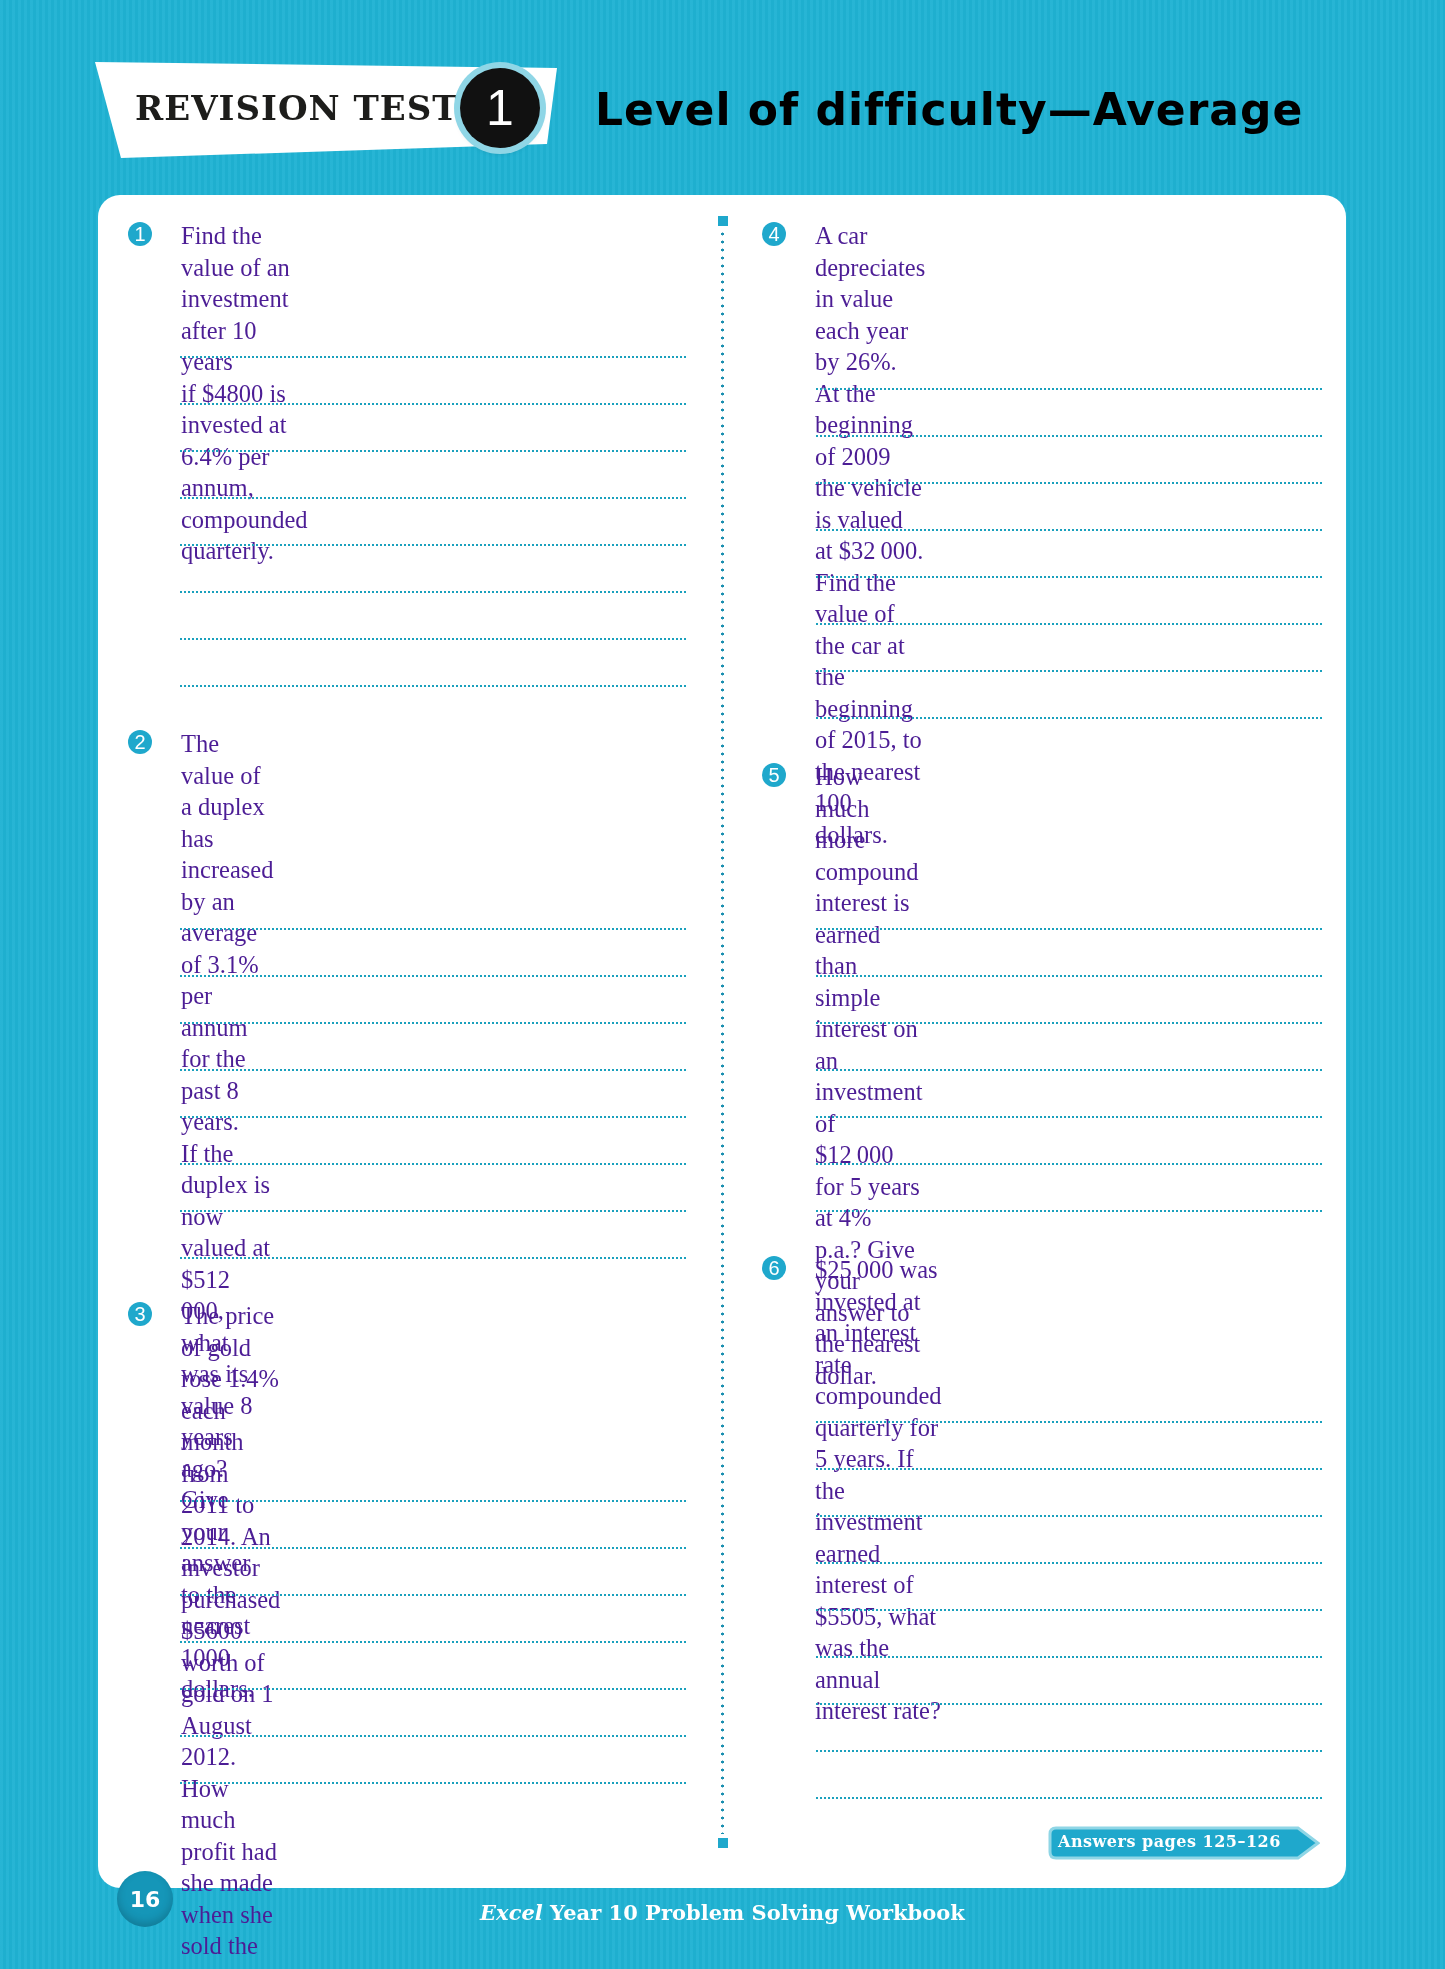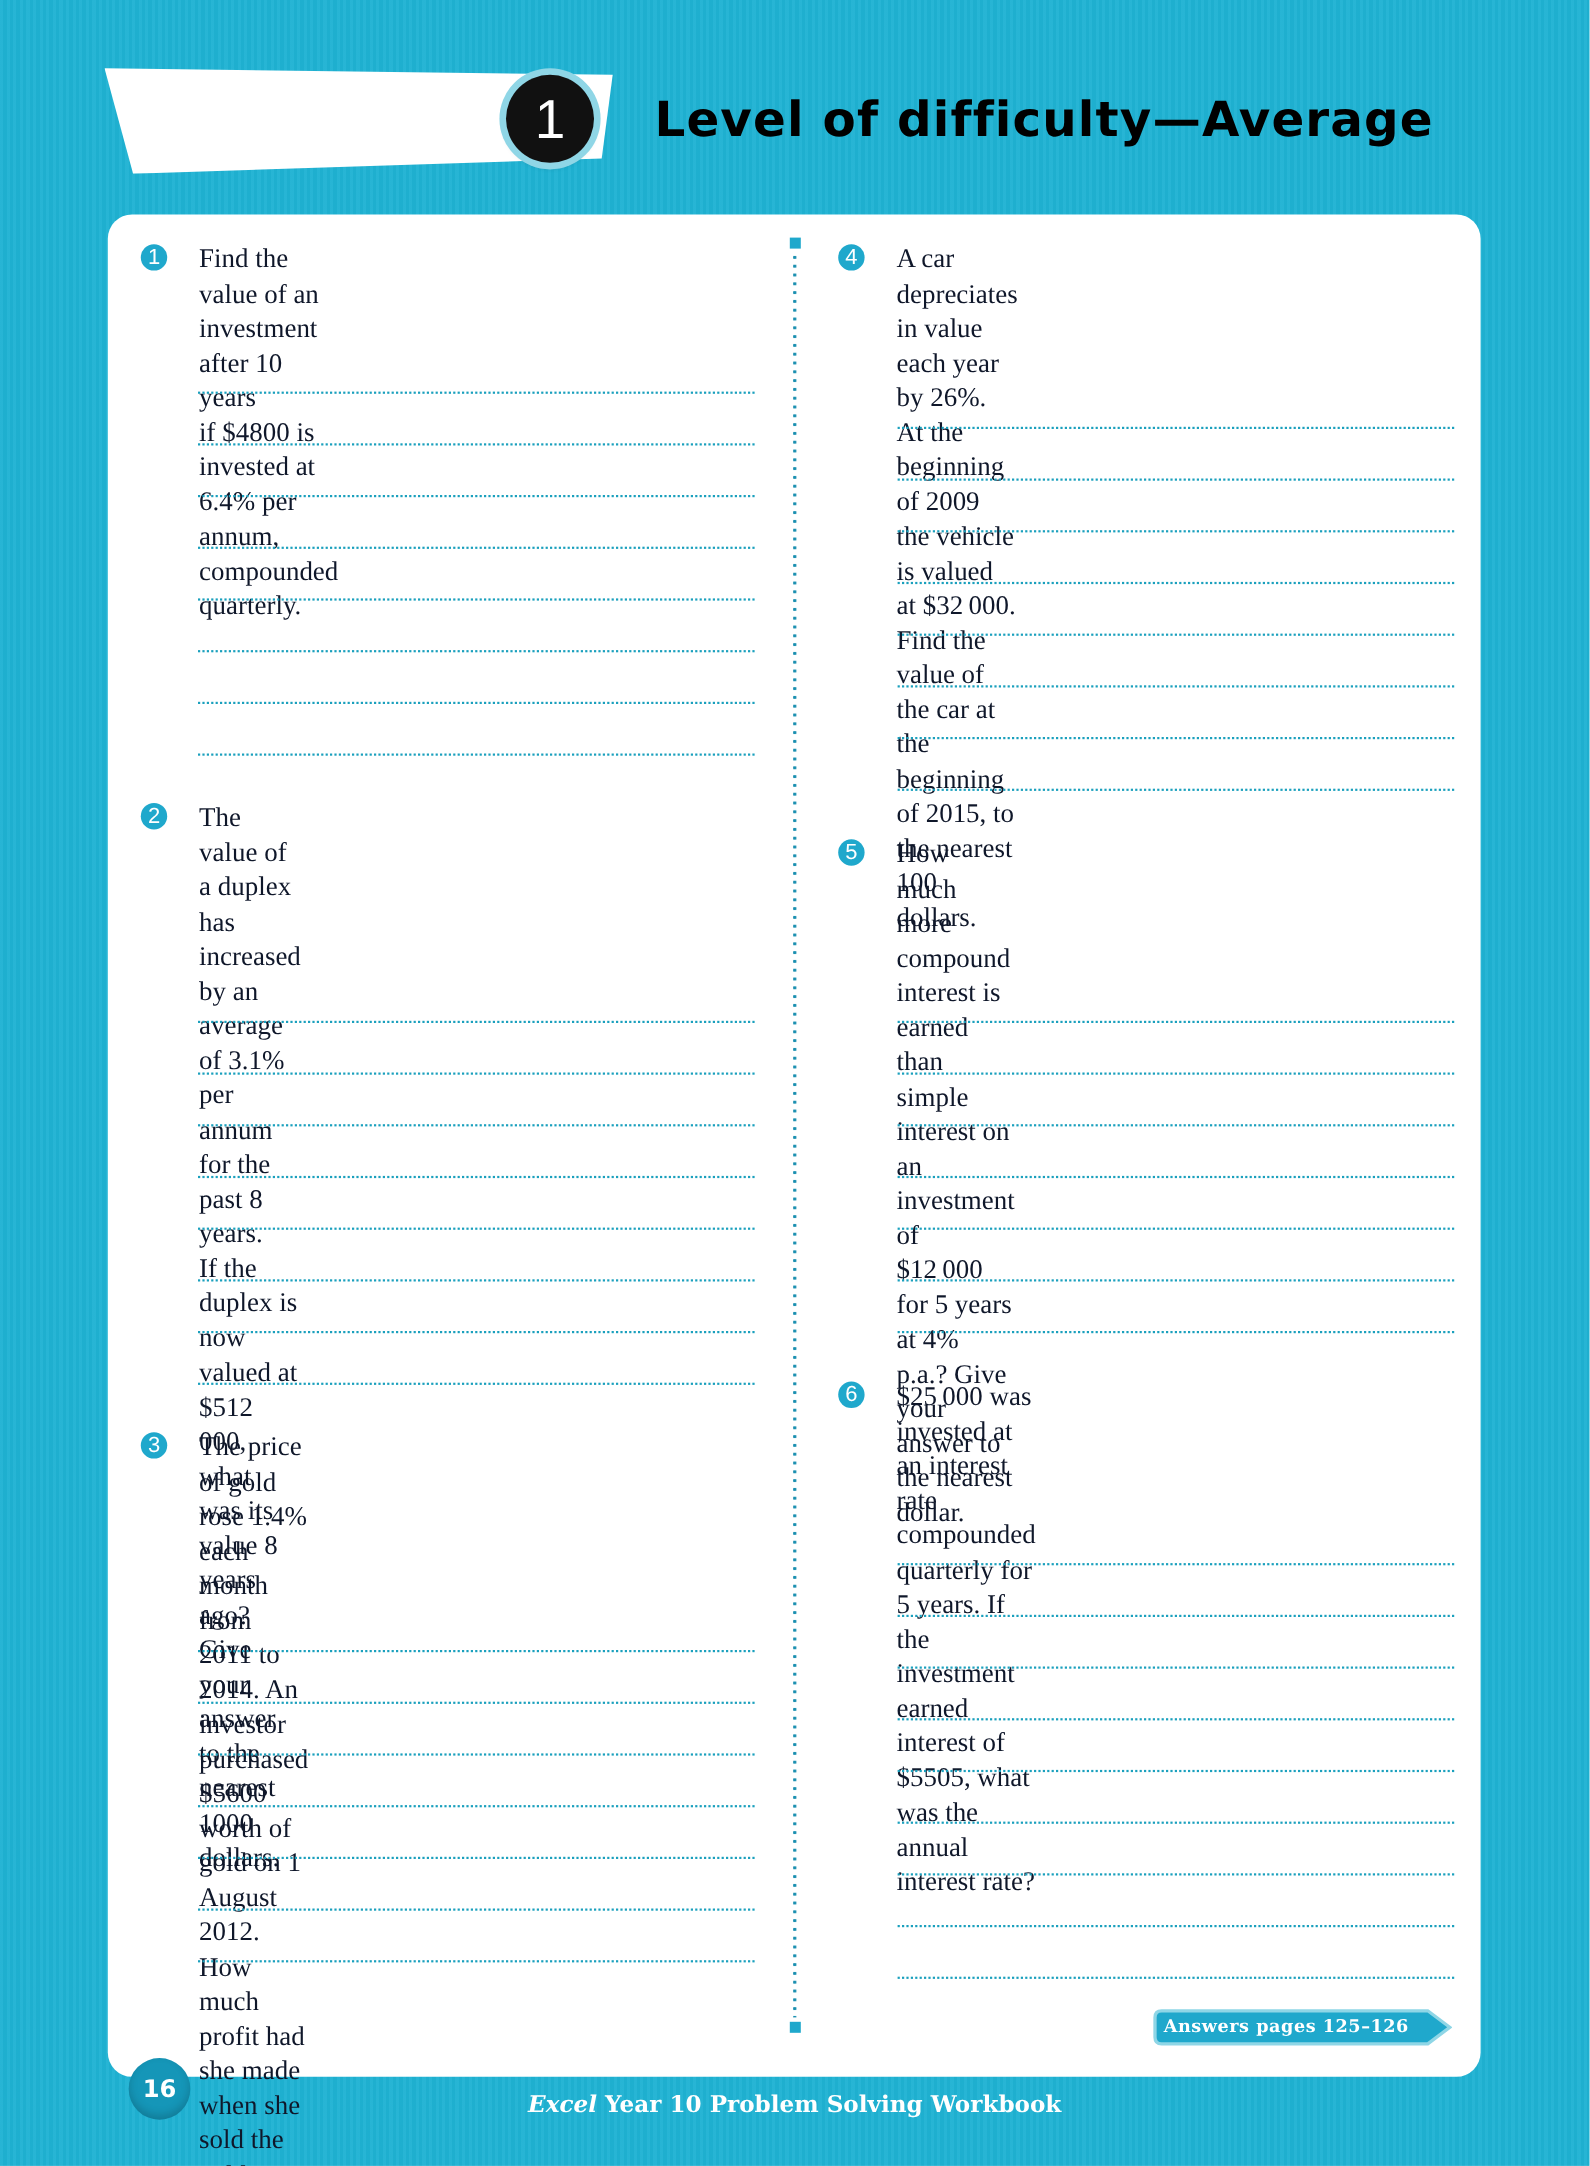--- a/index.html
+++ b/index.html
@@ -43,21 +43,21 @@
     background-image: radial-gradient(circle, #1a8fb0 1.4px, transparent 1.6px);
     background-size: 3px 8px; background-repeat: repeat-y;
   }
   .q { position: absolute; }
   .q-num {
     position: absolute; width: 24px; height: 24px; border-radius: 50%;
     background: #1fa8cc; color: #fff; font-family: "Liberation Sans", sans-serif;
     font-size: 20px; line-height: 24px; text-align: center;
   }
   .q-text {
-    position: absolute; font-size: 24.5px; line-height: 31.5px; color: #0f172a;
+    position: absolute; font-size: 24.5px; line-height: 31.5px; color: #4c1d95;
     white-space: pre-line;
   }
   .ans-line {
     position: absolute; height: 0; border-top: 2px dotted #1aa0bd;
   }
   .answers-tag {
     position: absolute; left: 1048px; top: 1826px; width: 272px; height: 34px;
   }
   .answers-tag svg { position: absolute; left: 0; top: 0; }
   .answers-tag span {
@@ -78,20 +78,21 @@
   }
   .footer em { font-style: italic; }
 </style>
 </head>
 <body>
 
 <div class="banner">
   <svg width="480" height="100">
     <polygon points="0,4 462,10 452,86 26,100" fill="#ffffff"></polygon>
   </svg>
+  <div class="banner-label">REVISION TEST</div>
   <div class="banner-num">1</div>
 </div>
 <div class="level-title">Level of difficulty—Average</div>
 
 <div class="panel"></div>
 
 <div class="divider">
   <div class="sq" style="top:0"></div>
   <div class="dots"></div>
   <div class="sq" style="bottom:0"></div>

